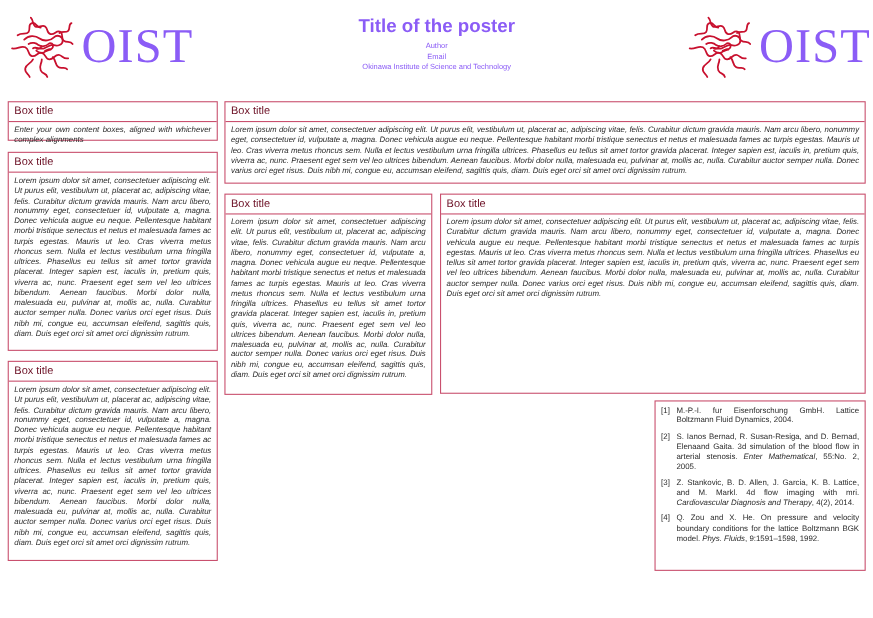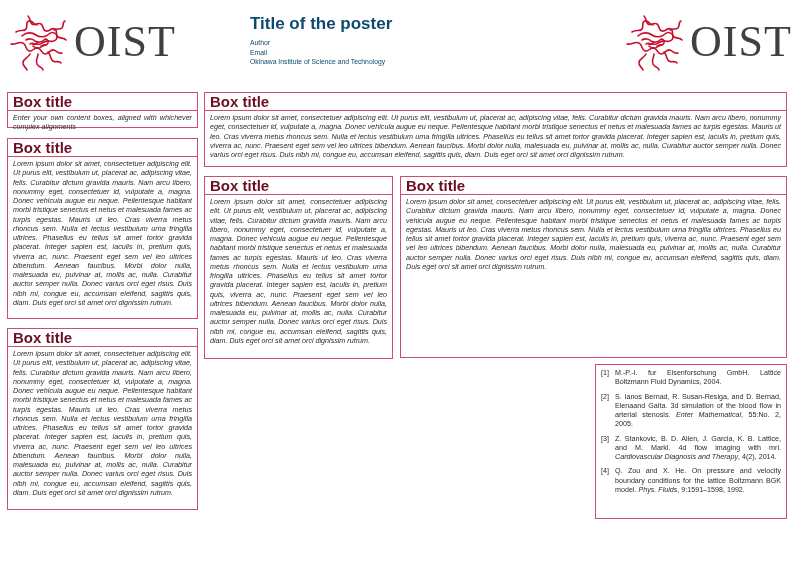--- a/index.html
+++ b/index.html
@@ -1,28 +1,28 @@
 <!DOCTYPE html>
 <html><head>
 <meta charset="utf-8">
 <style>
   html, body { margin:0; padding:0; background:#ffffff; }
   body { width:794px; height:562px; position:relative; overflow:hidden;
          font-family:"Liberation Sans", "DejaVu Sans", sans-serif; color:#222; }
   .logo { position:absolute; top:10px; height:64px; display:flex; align-items:center; }
   .logo svg { display:block; }
-  .logo .wordmark { font-family:"Liberation Serif", "DejaVu Serif", serif; font-size:44px; color:#404040;
+  .logo .wordmark { font-family:"Liberation Serif", "DejaVu Serif", serif; font-size:44px; color:#8b5cf6;
                     letter-spacing:1px; margin-left:4px; line-height:1; }
   #logo-left { left:8px; }
   #logo-right { left:624px; }
-  .header-center { position:absolute; left:250px; width:294px; top:14px; text-align:left; color:#0c4a6e; }
+  .header-center { position:absolute; left:250px; width:294px; top:14px; text-align:center; color:#8b5cf6; }
   .poster-title { font-weight:bold; font-size:17px; line-height:20px; }
   .header-line { font-size:6.8px; line-height:9.5px; }
   .box { position:absolute; border:1px solid #c9506e; background:#fff; box-sizing:border-box; }
-  .box-title { font-weight:bold; font-size:15px; color:#6b0f24; padding:3px 5px 2px 5px;
+  .box-title { font-weight:normal; font-size:10px; color:#6b0f24; padding:3px 5px 2px 5px;
                border-bottom:1px solid #c9506e; line-height:12px; }
   .box-body { font-size:7.15px; line-height:9.25px; padding:3px 5px 2px 5px; text-align:justify; color:#2b2b2b;
               hyphens:auto;font-style:italic; }
   .ref { display:flex; font-size:7.15px; line-height:9.25px; margin-bottom:5px; text-align:justify; color:#2b2b2b; }
   .ref-num { width:14px; flex:0 0 14px; }
   .ref-text { flex:1; }
   .ref-text i { font-style:italic; }
 </style>
 </head>
 <body>

